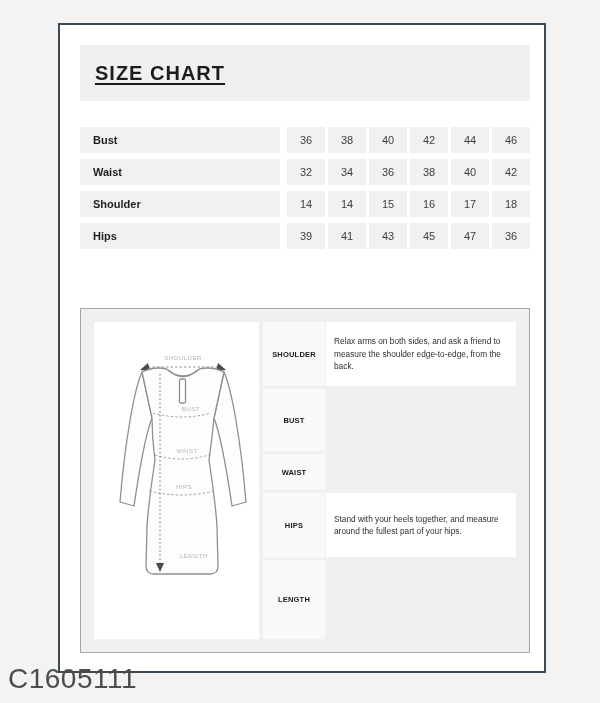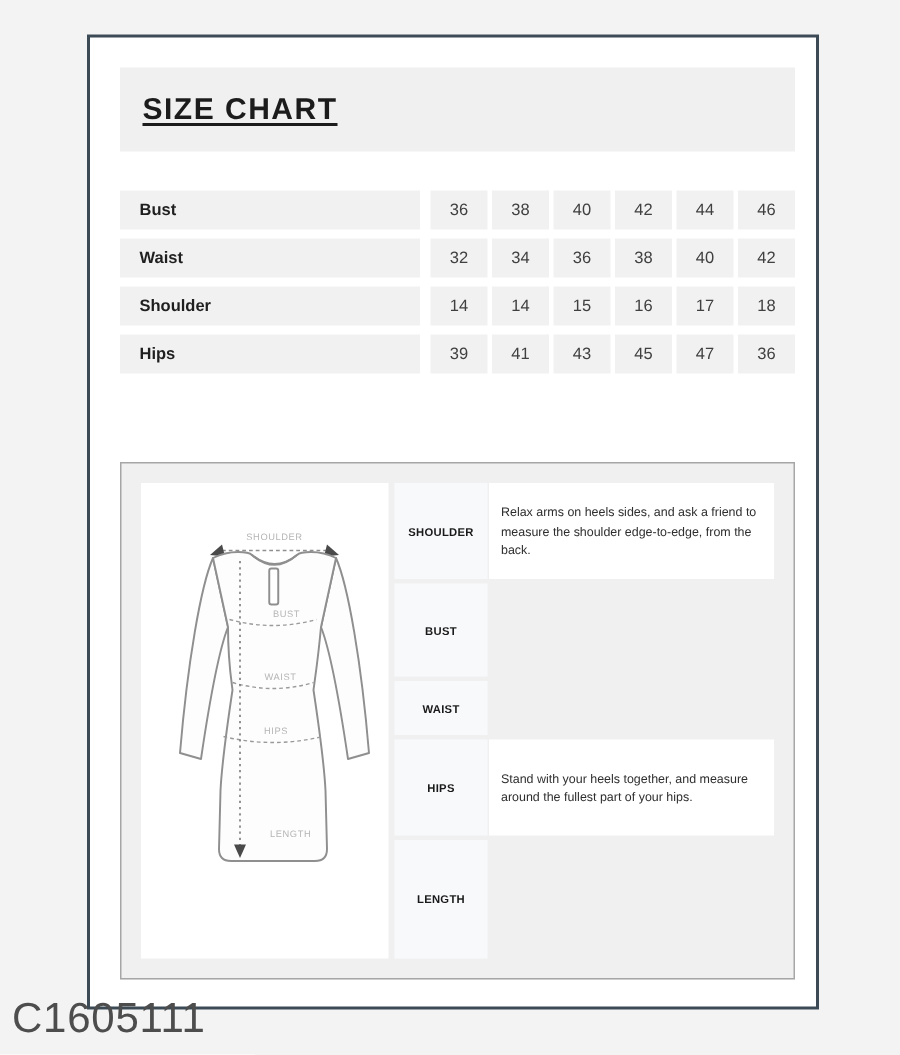--- a/index.html
+++ b/index.html
@@ -220,21 +220,21 @@
         <text class="lbl" x="97" y="89" text-anchor="middle">BUST</text>
         <text class="lbl" x="93" y="131" text-anchor="middle">WAIST</text>
         <text class="lbl" x="90" y="167" text-anchor="middle">HIPS</text>
         <text class="lbl" x="86" y="236" text-anchor="start">LENGTH</text>
       </svg>
     </div>
 
     <div class="guide-rows">
       <div class="g-row r1">
         <div class="g-label">SHOULDER</div>
-        <div class="g-desc">Relax arms on heels sides, and ask a friend to measure the shoulder edge-to-edge, from the back.</div>
+        <div class="g-desc">Relax arms on both sides, and ask a friend to measure the shoulder edge-to-edge, from the back.</div>
       </div>
       <div class="g-row r2">
         <div class="g-label">BUST</div>
       </div>
       <div class="g-row r3">
         <div class="g-label">WAIST</div>
       </div>
       <div class="g-row r4">
         <div class="g-label">HIPS</div>
         <div class="g-desc">Stand with your heels together, and measure around the fullest part of your hips.</div>

